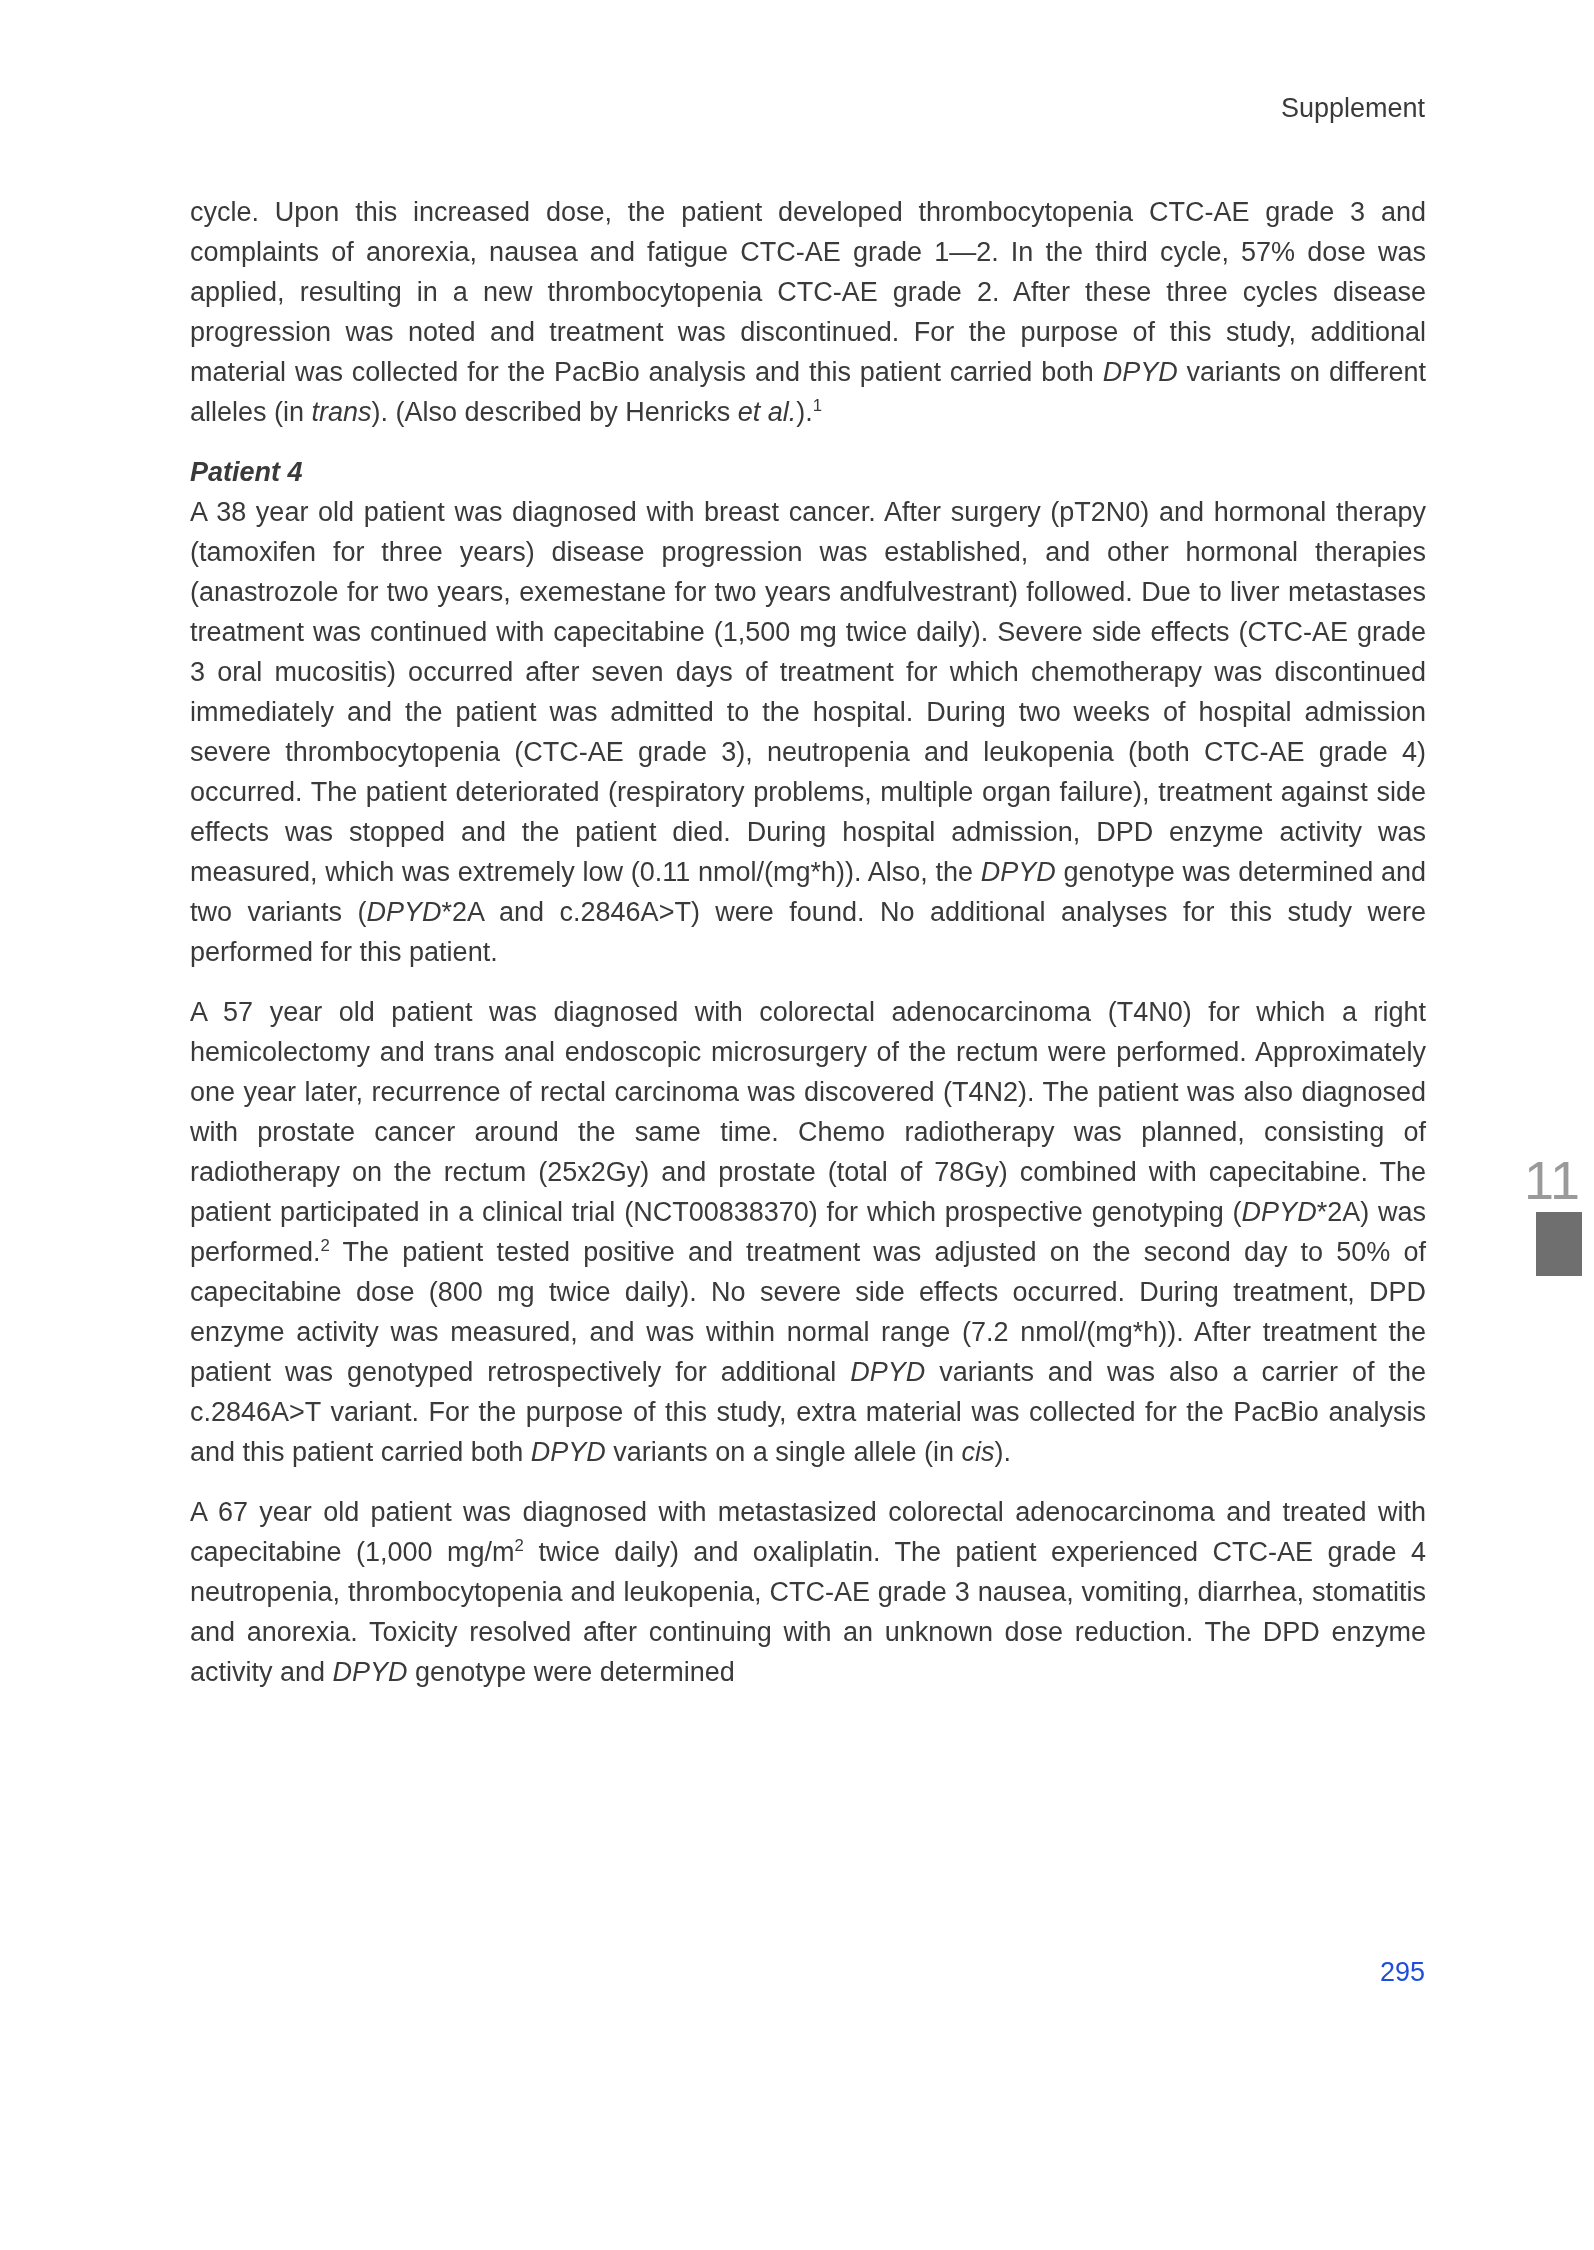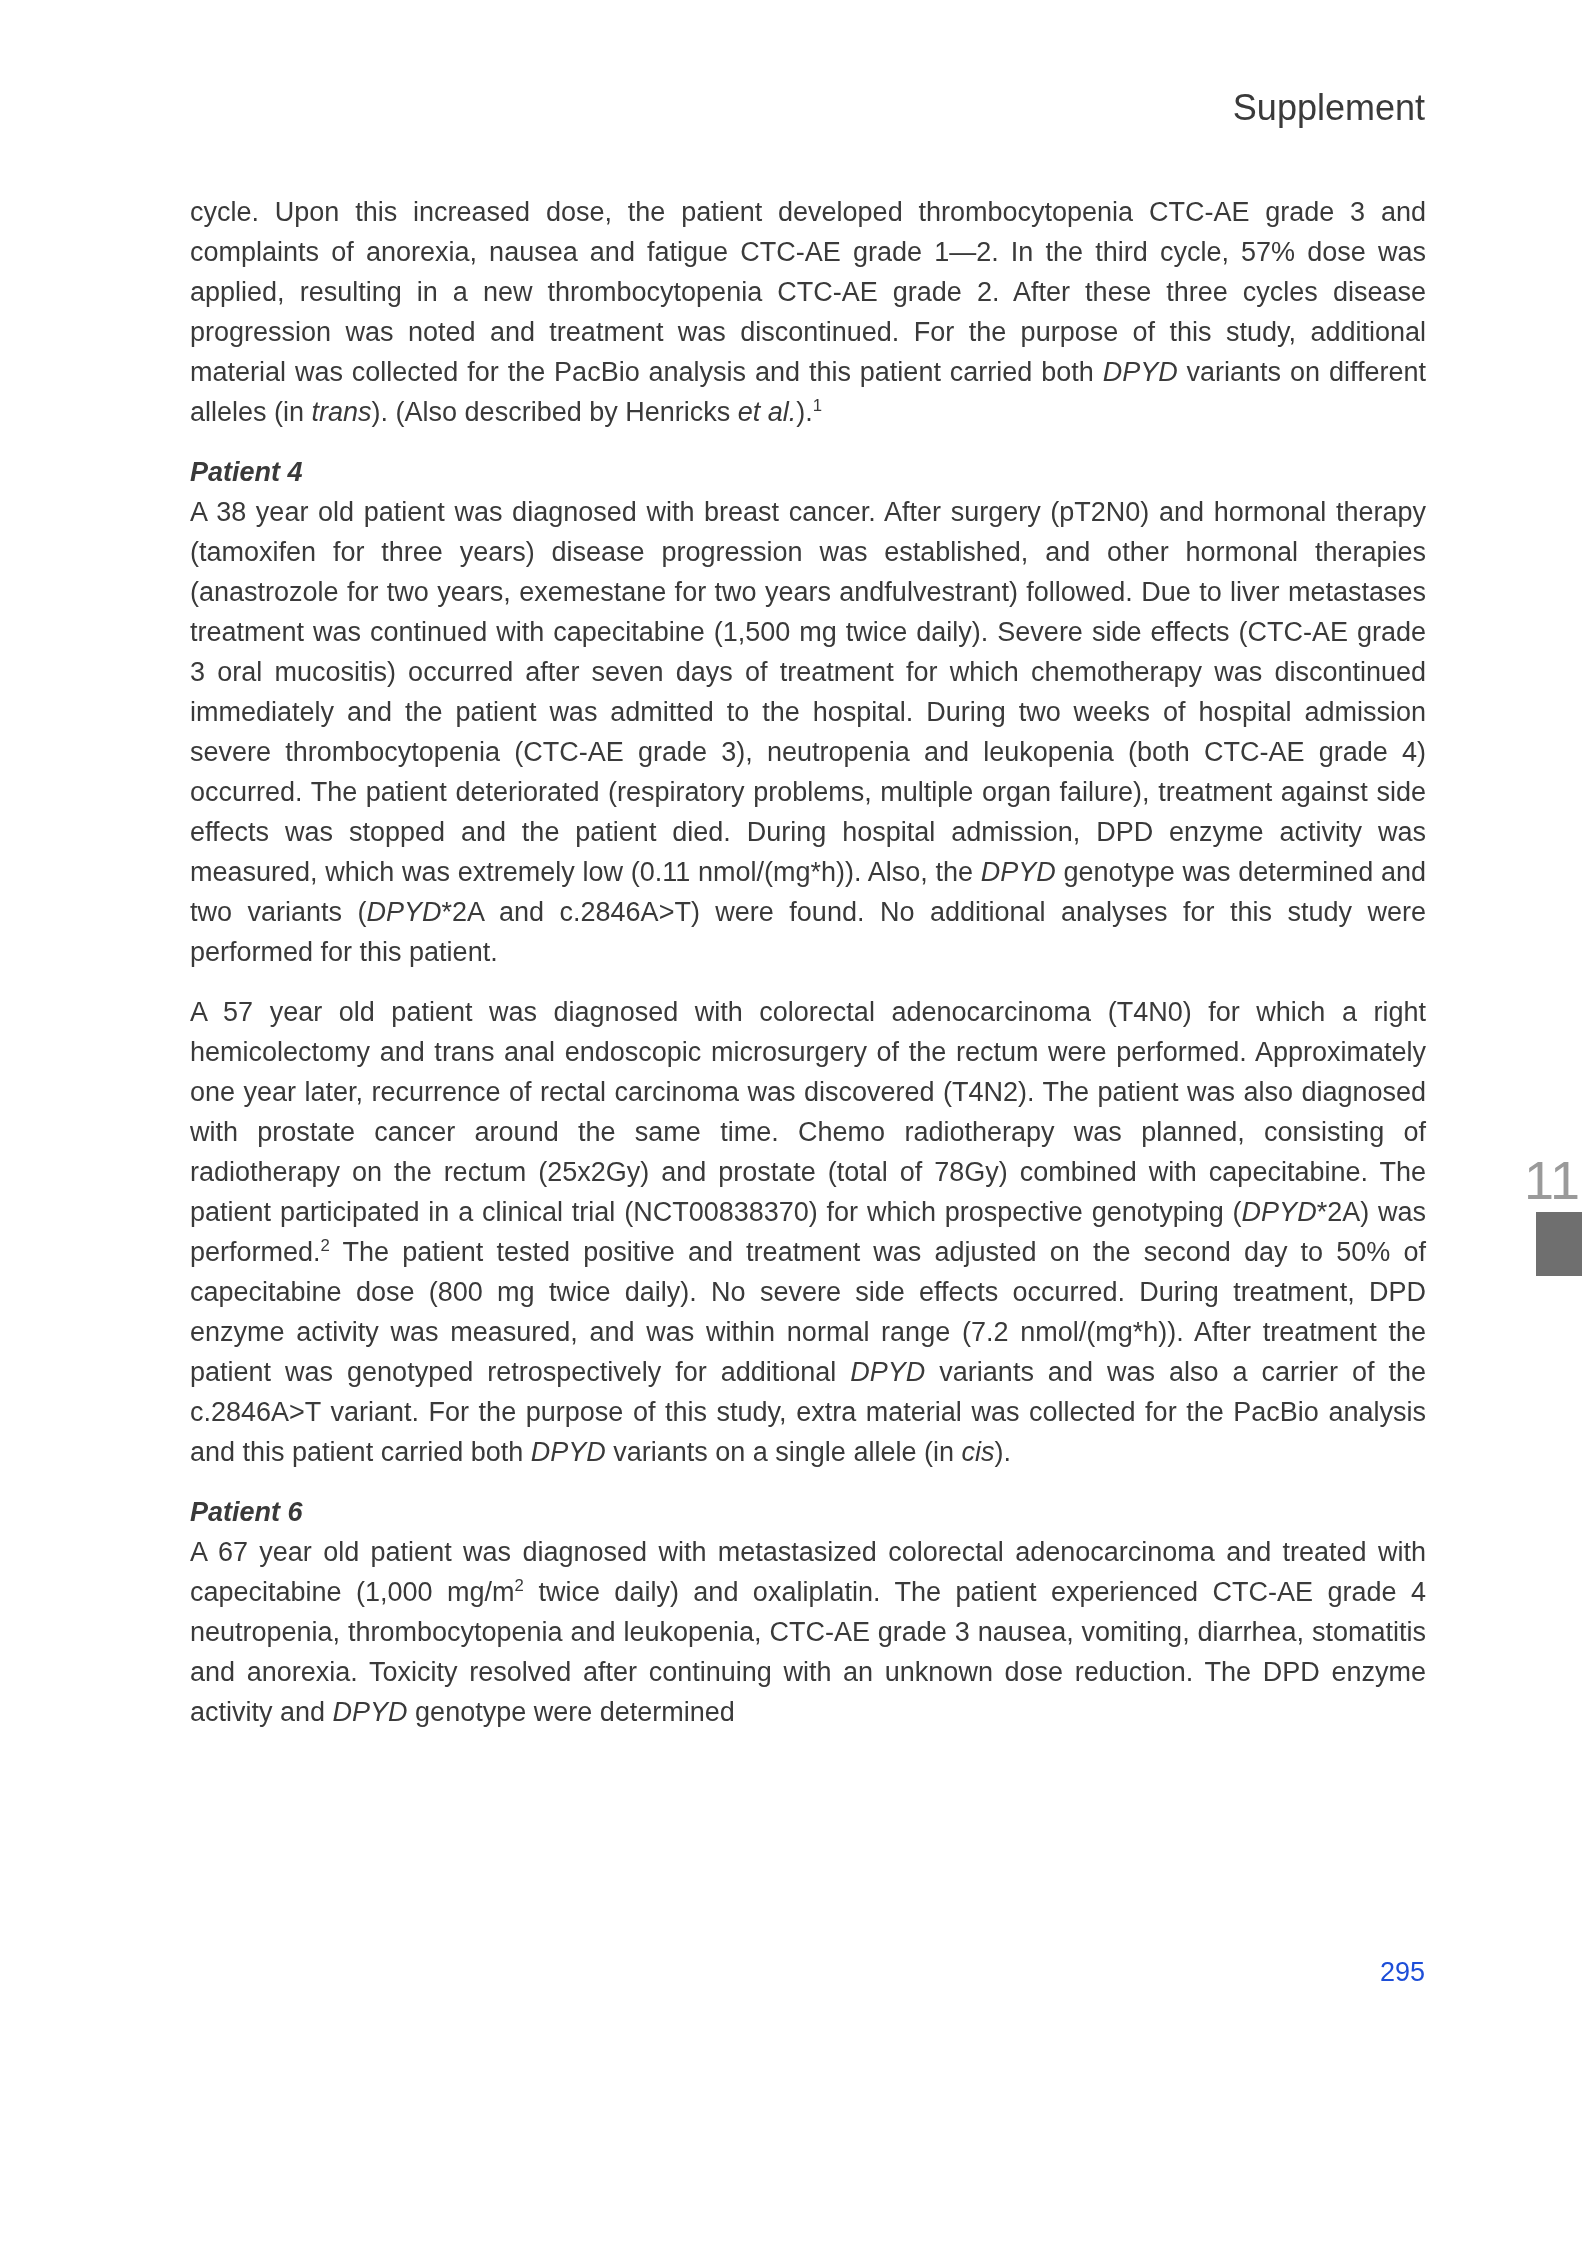--- a/index.html
+++ b/index.html
@@ -13,21 +13,21 @@
     height: 2250px;
     background: #ffffff;
     font-family: "Liberation Sans", sans-serif;
     color: #3a3a3a;
     overflow: hidden;
   }
   .running-header {
     position: absolute;
     top: 92px;
     right: 169px;
-    font-size: 36px;
+    font-size: 27px;
     line-height: 32px;
     color: #3a3a3a;
   }
   .content {
     position: absolute;
     left: 190px;
     top: 192px;
     width: 1236px;
   }
   .text-section { margin: 0; }
@@ -98,21 +98,20 @@
     <section class="text-section">
       <h2 class="section-heading">Patient 4</h2>
       <p class="body-paragraph"><span>A 38 year old patient was diagnosed with breast cancer. After surgery (pT2N0) and hormonal therapy (tamoxifen for three years) disease progression was established, and other hormonal therapies (anastrozole for two years, exemestane for two years andfulvestrant) followed. Due to liver metastases treatment was continued with capecitabine (1,500 mg twice daily). Severe side effects (CTC-AE grade 3 oral mucositis) occurred after seven days of treatment for which chemotherapy was discontinued immediately and the patient was admitted to the hospital. During two weeks of hospital admission severe thrombocytopenia (CTC-AE grade 3), neutropenia and leukopenia (both CTC-AE grade 4) occurred. The patient deteriorated (respiratory problems, multiple organ failure), treatment against side effects was stopped and the patient died. During hospital admission, DPD enzyme activity was measured, which was extremely low (0.11 nmol/(mg*h)). Also, the </span><span class="it">DPYD</span><span> genotype was determined and two variants (</span><span class="it">DPYD</span><span>*2A and c.2846A&gt;T) were found. No additional analyses for this study were performed for this patient.</span></p>
     </section>
 
     <section class="text-section">
       <p class="body-paragraph"><span>A 57 year old patient was diagnosed with colorectal adenocarcinoma (T4N0) for which a right hemicolectomy and trans anal endoscopic microsurgery of the rectum were performed. Approximately one year later, recurrence of rectal carcinoma was discovered (T4N2). The patient was also diagnosed with prostate cancer around the same time. Chemo radiotherapy was planned, consisting of radiotherapy on the rectum (25x2Gy) and prostate (total of 78Gy) combined with capecitabine. The patient participated in a clinical trial (NCT00838370) for which prospective genotyping (</span><span class="it">DPYD</span><span>*2A) was performed.</span><sup>2</sup><span> The patient tested positive and treatment was adjusted on the second day to 50% of capecitabine dose (800 mg twice daily). No severe side effects occurred. During treatment, DPD enzyme activity was measured, and was within normal range (7.2 nmol/(mg*h)). After treatment the patient was genotyped retrospectively for additional </span><span class="it">DPYD</span><span> variants and was also a carrier of the c.2846A&gt;T variant. For the purpose of this study, extra material was collected for the PacBio analysis and this patient carried both </span><span class="it">DPYD</span><span> variants on a single allele (in </span><span class="it">cis</span><span>).</span></p>
     </section>
 
     <section class="text-section">
-      <h2 class="section-heading">Patient 6</h2>
       <p class="body-paragraph"><span>A 67 year old patient was diagnosed with metastasized colorectal adenocarcinoma and treated with capecitabine (1,000 mg/m</span><sup>2</sup><span> twice daily) and oxaliplatin. The patient experienced CTC-AE grade 4 neutropenia, thrombocytopenia and leukopenia, CTC-AE grade 3 nausea, vomiting, diarrhea, stomatitis and anorexia. Toxicity resolved after continuing with an unknown dose reduction. The DPD enzyme activity and </span><span class="it">DPYD</span><span> genotype were determined</span></p>
     </section>
 
   </main>
 
   <div class="chapter-tab">
     <span class="chapter-number">11</span>
     <span class="chapter-tab-rect"></span>
   </div>
 

